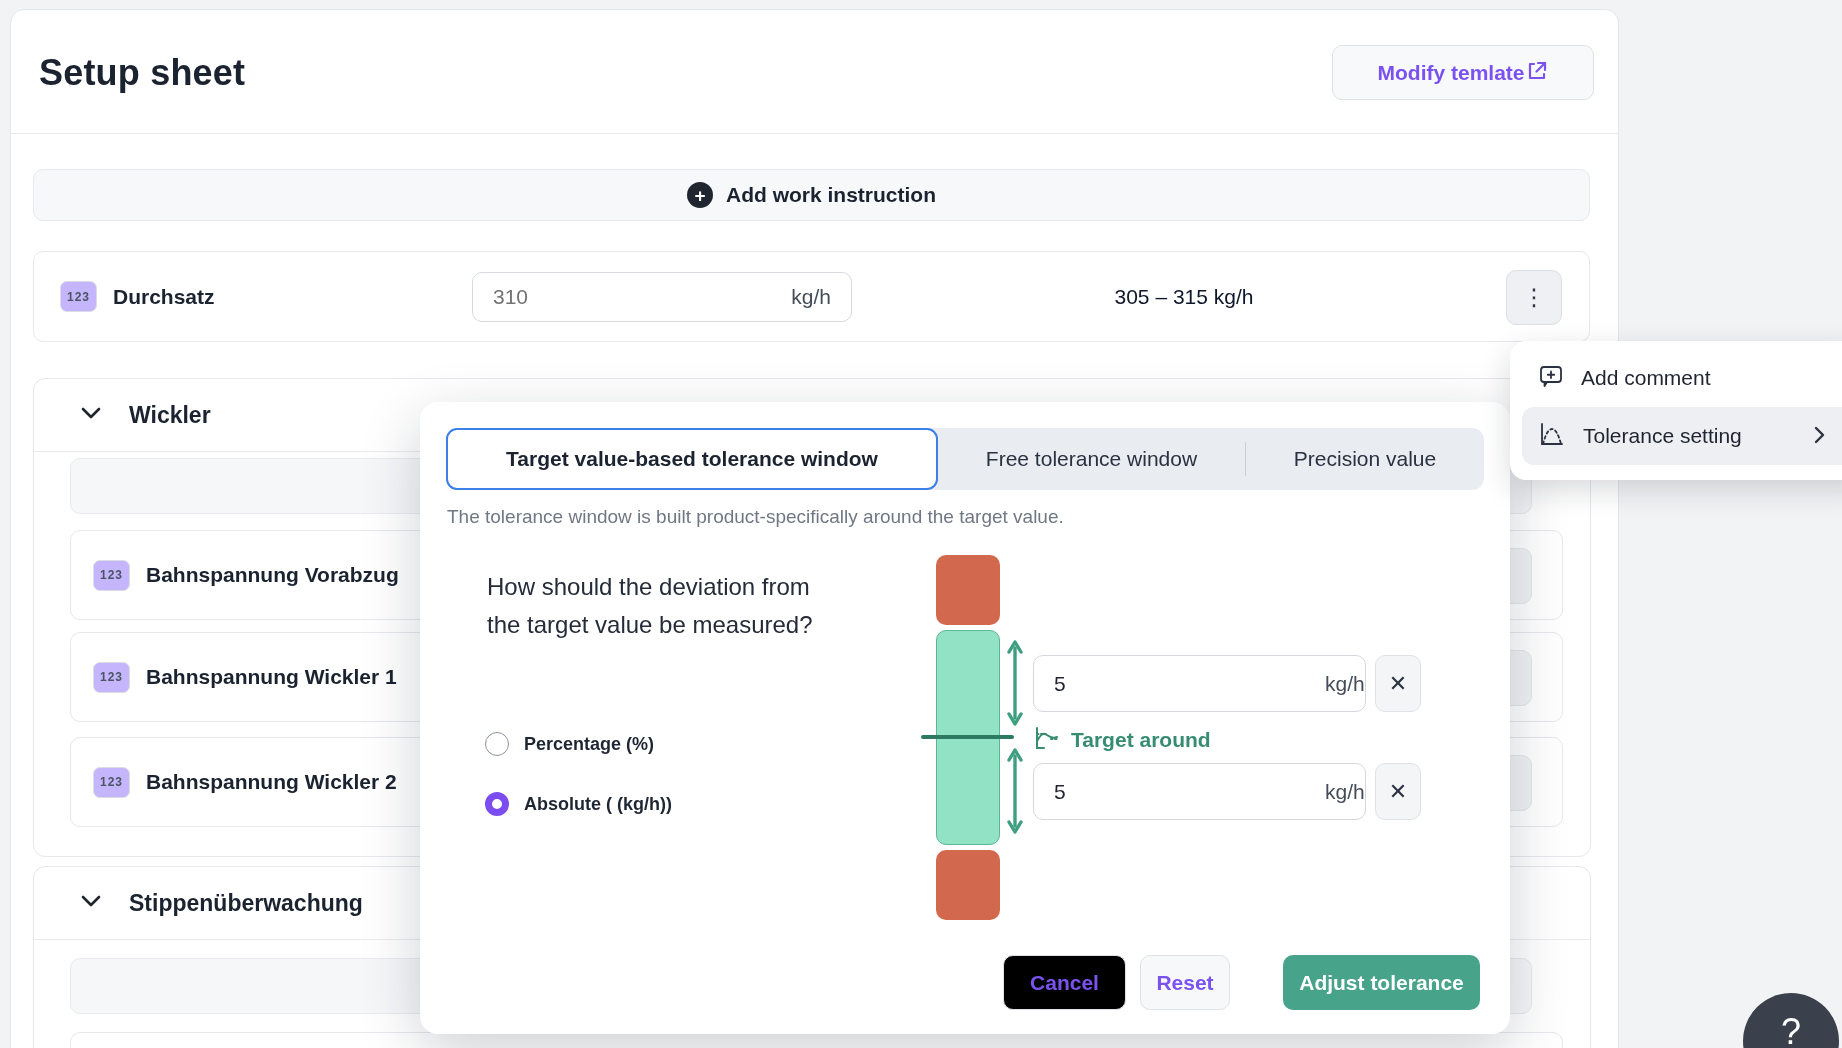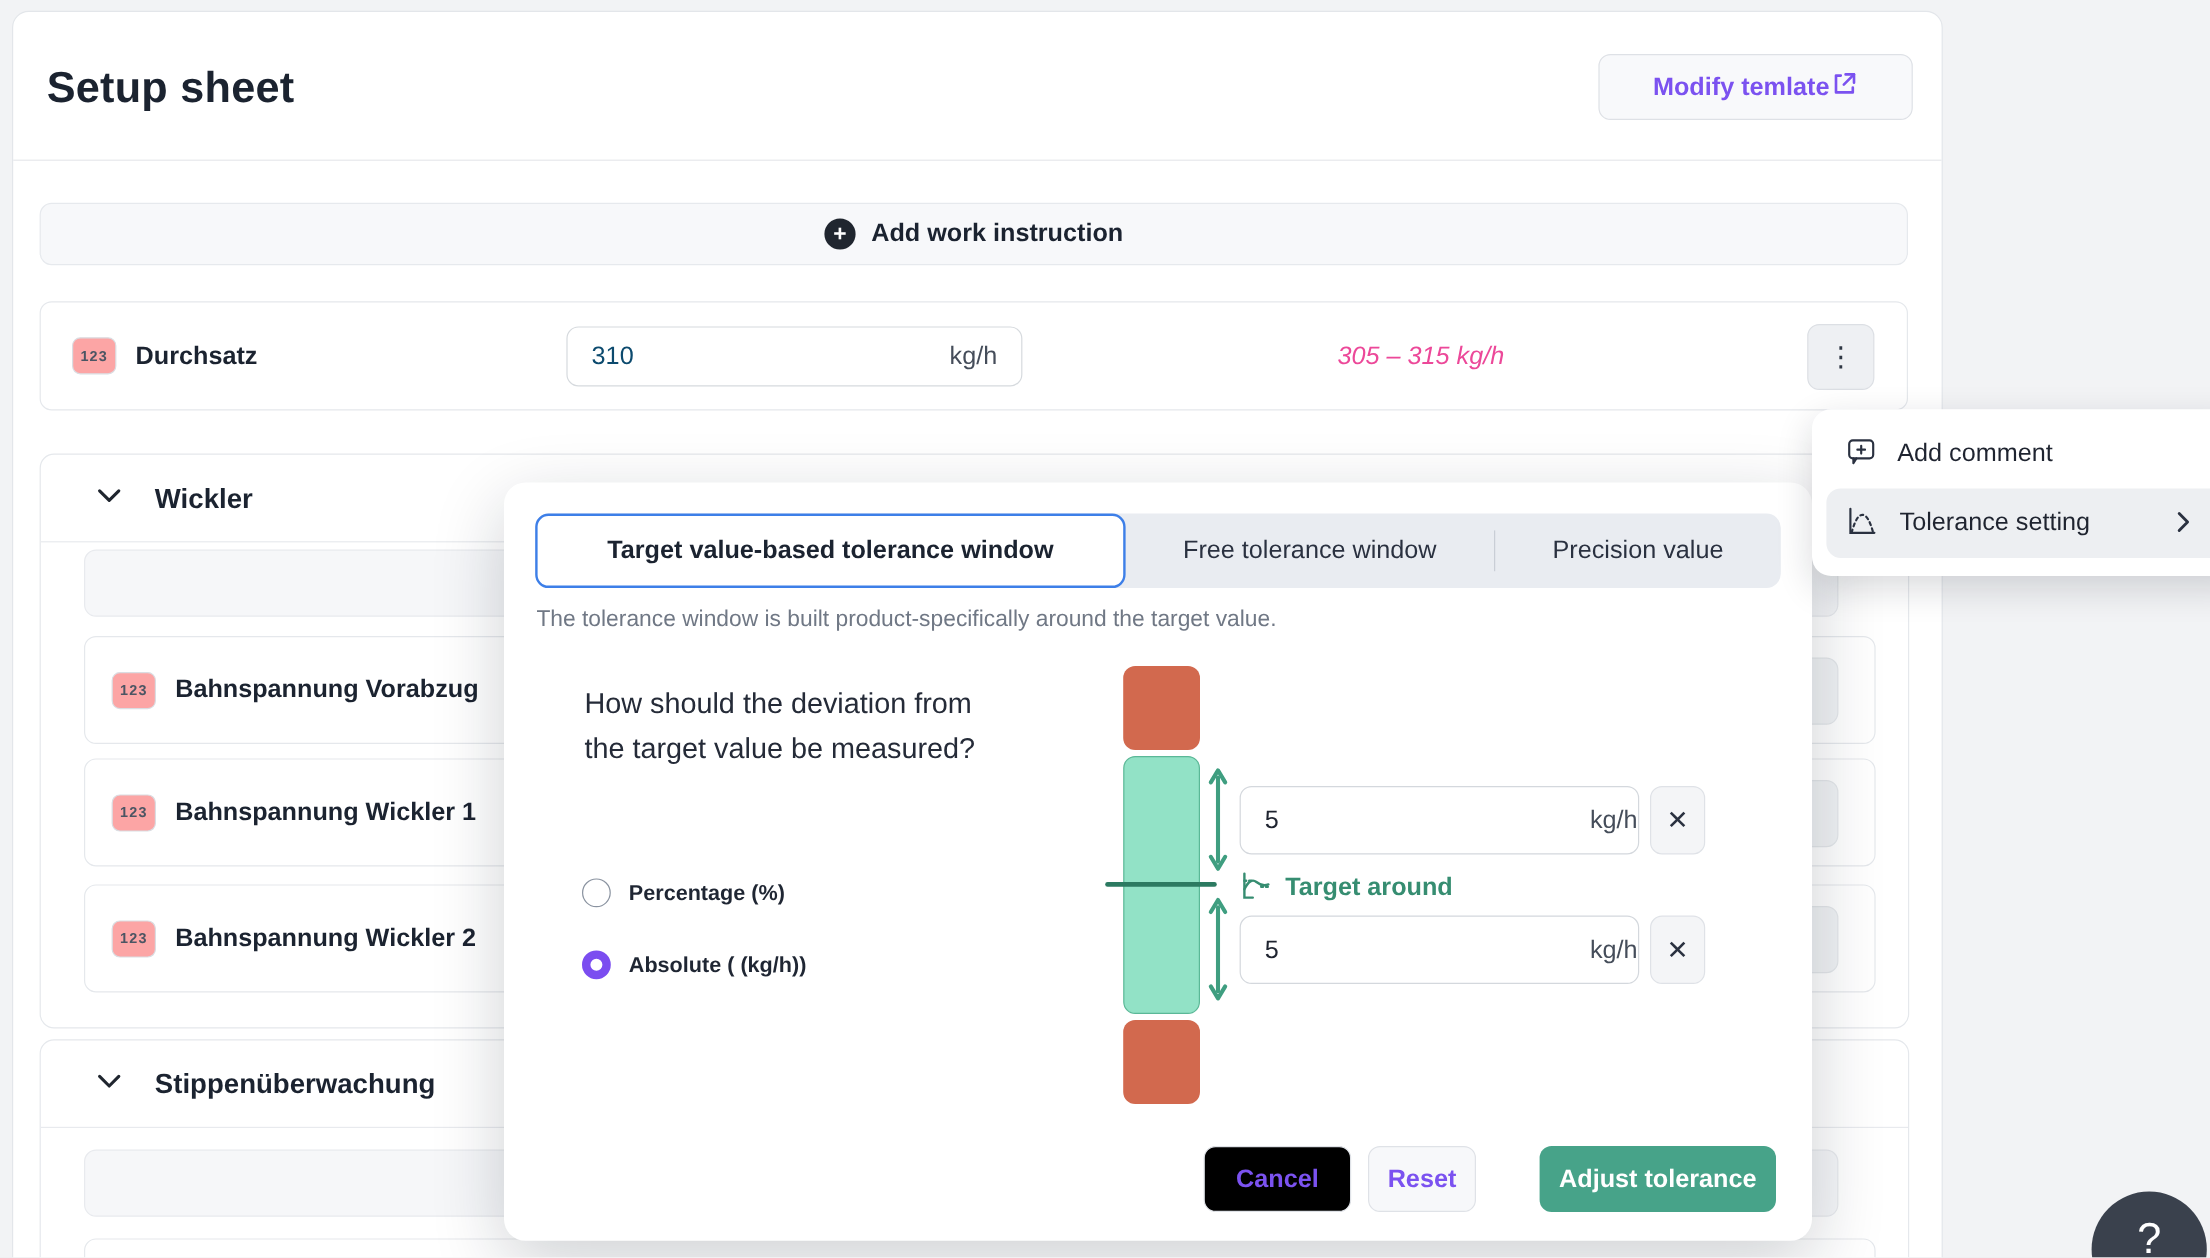--- a/index.html
+++ b/index.html
@@ -25,34 +25,34 @@
 
   
   .add-bar { left:22px; top:159px; width:1557px; height:52px;
     background:#f7f8fa; border:1px solid #e6e9ed; border-radius:10px;
     display:flex; align-items:center; justify-content:center; gap:13px; cursor:pointer; }
   .plus-circle { width:26px; height:26px; border-radius:50%; background:#20262f; color:#fff;
     display:flex; align-items:center; justify-content:center; font-size:19px; font-weight:700; line-height:1; }
   .add-bar .lbl { font-size:21px; font-weight:700; color:#1b2330; }
 
   
-  .badge123 { width:37px; height:31px; border:1px solid #dadde2; background:#fca5a5; border-radius:7px;
+  .badge123 { width:37px; height:31px; border:1px solid #dadde2; background:#c4b5fd; border-radius:7px;
     display:flex; align-items:center; justify-content:center;
     font-size:12px; color:#4b5563; letter-spacing:1px; font-weight:600; }
   .param-row { left:22px; top:241px; width:1557px; height:91px;
     background:#fff; border:1px solid #e5e8ec; border-radius:10px; }
   .param-row .rowflex { position:absolute; left:26px; top:0; height:100%; display:flex; align-items:center; gap:16px; }
   .row-label { font-size:21px; font-weight:700; color:#1b2330; }
   .value-input { position:absolute; left:438px; top:20px; width:380px; height:50px;
     border:1px solid #d6dade; border-radius:10px; background:#fff;
     display:flex; align-items:center; padding:0 20px; }
-  .value-input input { border:none; outline:none; flex:1; font-size:21px; color:#0c4a6e; font-family:inherit; background:transparent; }
+  .value-input input { border:none; outline:none; flex:1; font-size:21px; color:#737373; font-family:inherit; background:transparent; }
   .unit { font-size:21px; color:#454d5a; }
   .range-text { position:absolute; left:940px; top:0; width:420px; height:100%;
-    display:flex; align-items:center; justify-content:center; font-size:21px; color:#ec4899;font-style:italic; }
+    display:flex; align-items:center; justify-content:center; font-size:21px; color:#0f172a; }
   .kebab-btn { position:absolute; left:1472px; top:18px; width:56px; height:55px;
     background:#eef0f3; border:1px solid #dcdfe4; border-radius:10px;
     display:flex; align-items:center; justify-content:center; font-size:23px; color:#2f3744; cursor:pointer; }
 
   
   .section { background:#fff; border:1px solid #e5e8ec; border-radius:12px; }
   .section-wickler { left:22px; top:368px; width:1558px; height:479px; }
   .section-stippen { left:22px; top:856px; width:1558px; height:430px; }
   .section-header { position:absolute; left:0; top:0; width:100%; height:73px;
     border-bottom:1px solid #e8eaee; display:flex; align-items:center; gap:24px; padding-left:43px; cursor:pointer; }

